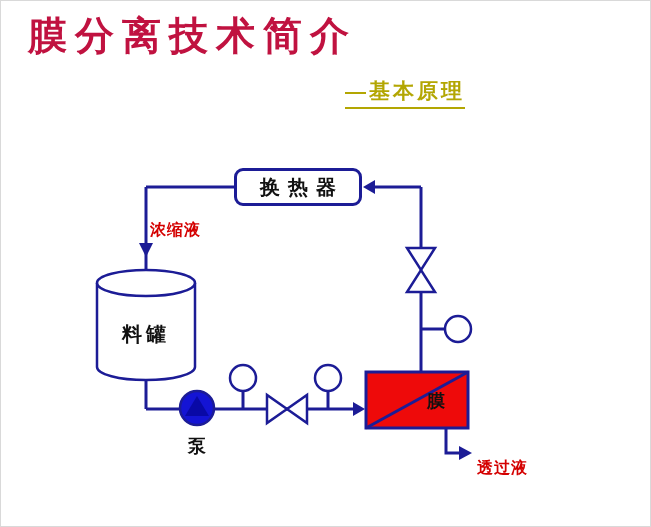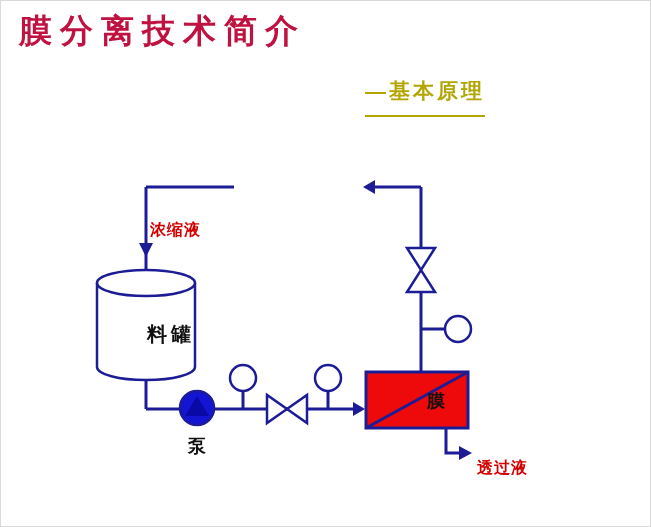--- a/index.html
+++ b/index.html
@@ -14,32 +14,32 @@
   .slide{
     position:relative;
     width:651px;height:527px;
     background:#ffffff;
     border:1px solid #d9d9d9;
     box-sizing:border-box;
     font-family:"Liberation Sans", sans-serif;
     overflow:hidden;
   }
   .title{
-    position:absolute;left:18px;top:8px;
-    font-size:33px;font-weight:bold;
+    position:absolute;left:27px;top:8px;
+    font-size:39px;font-weight:bold;
     letter-spacing:8px;
     color:var(--title-red);
   }
   .subtitle{
-    position:absolute;left:364px;top:76px;
+    position:absolute;left:344px;top:76px;
     font-size:21px;font-weight:bold;
     letter-spacing:3px;
     color:var(--subtitle-gold);
     border-bottom:2px solid var(--subtitle-gold);
-    padding-bottom:10px;
+    padding-bottom:2px;
   }
   .diagram-svg{
     position:absolute;left:0;top:0;width:651px;height:527px;
   }
   .pipe{stroke:var(--line-navy);stroke-width:3;fill:none;}
   .arrow{fill:var(--line-navy);stroke:none;}
   .device{fill:#ffffff;stroke:var(--line-navy);stroke-width:2.5;}
   .membrane-rect{fill:var(--membrane-red);stroke:var(--line-navy);stroke-width:3;}
   .membrane-diag{stroke:var(--line-navy);stroke-width:3;}
   .pump-circle{fill:var(--pump-blue);stroke:var(--line-navy);stroke-width:2.5;}
@@ -50,21 +50,21 @@
     border:3px solid var(--line-navy);
     border-radius:9px;
     background:#fff;
     display:flex;align-items:center;justify-content:center;
     font-size:20px;font-weight:bold;letter-spacing:8px;color:#111;
     padding-left:8px;
   }
   .lbl{position:absolute;font-weight:bold;color:#111;}
   .lbl-red{color:var(--label-red);}
   .lbl-concentrate{left:149px;top:219px;font-size:16px;letter-spacing:1px;}
-  .lbl-tank{left:96px;top:320px;width:98px;text-align:right;font-size:20px;letter-spacing:4px;}
+  .lbl-tank{left:96px;top:320px;width:98px;text-align:center;font-size:20px;letter-spacing:4px;}
   .lbl-pump{left:176px;top:433px;width:40px;text-align:center;font-size:18px;}
   .lbl-membrane{left:426px;top:388px;font-size:18px;}
   .lbl-permeate{left:476px;top:457px;font-size:16px;letter-spacing:1px;}
 </style>
 </head>
 <body>
 
 <div class="slide">
 
   <div class="title">膜分离技术简介</div>
@@ -127,20 +127,23 @@
 
     <path class="pipe" d="M 420 186 H 374"></path>
     <polygon class="arrow" points="374,179 374,193 362,186"></polygon>
 
     <g>
       <path class="pipe" d="M 445 427 V 452 H 458"></path>
       <polygon class="arrow" points="458,445 458,459 471,452"></polygon>
     </g>
   </svg>
 
+  <div class="heat-exchanger">
+    <span>换热器</span>
+  </div>
 
   <div class="lbl lbl-red lbl-concentrate">浓缩液</div>
   <div class="lbl lbl-tank">料罐</div>
   <div class="lbl lbl-pump">泵</div>
   <div class="lbl lbl-membrane">膜</div>
   <div class="lbl lbl-red lbl-permeate">透过液</div>
 
 </div>
 
 </body></html>

